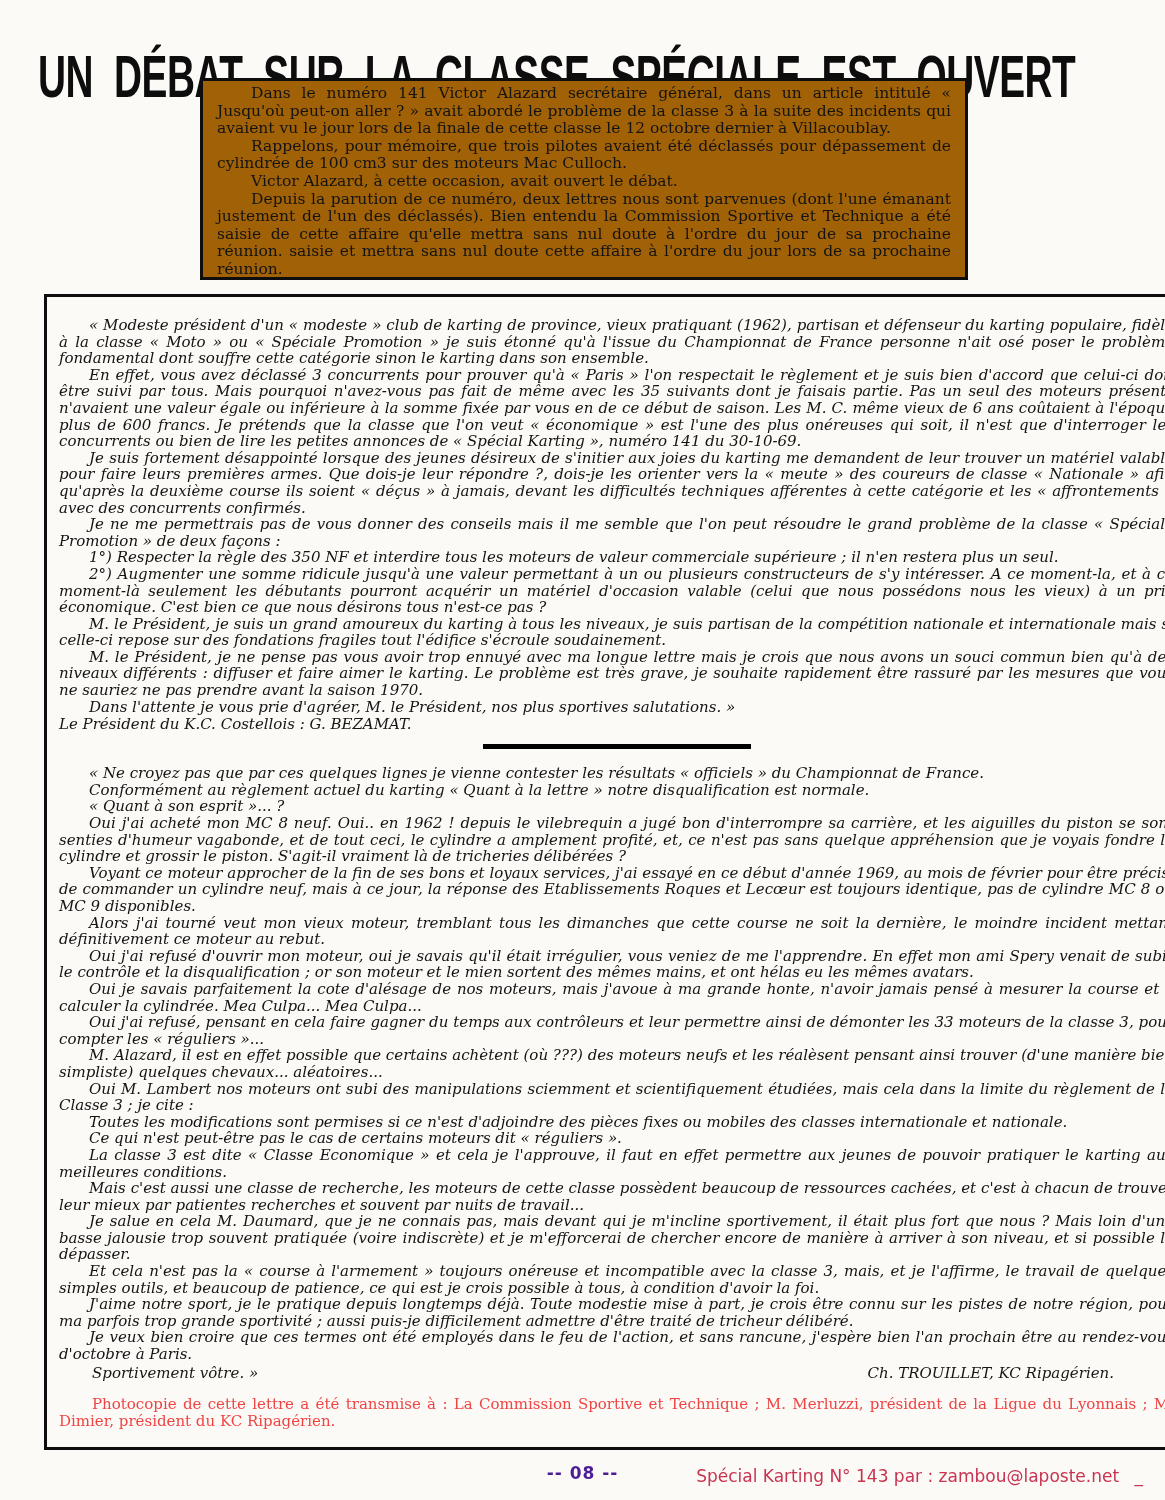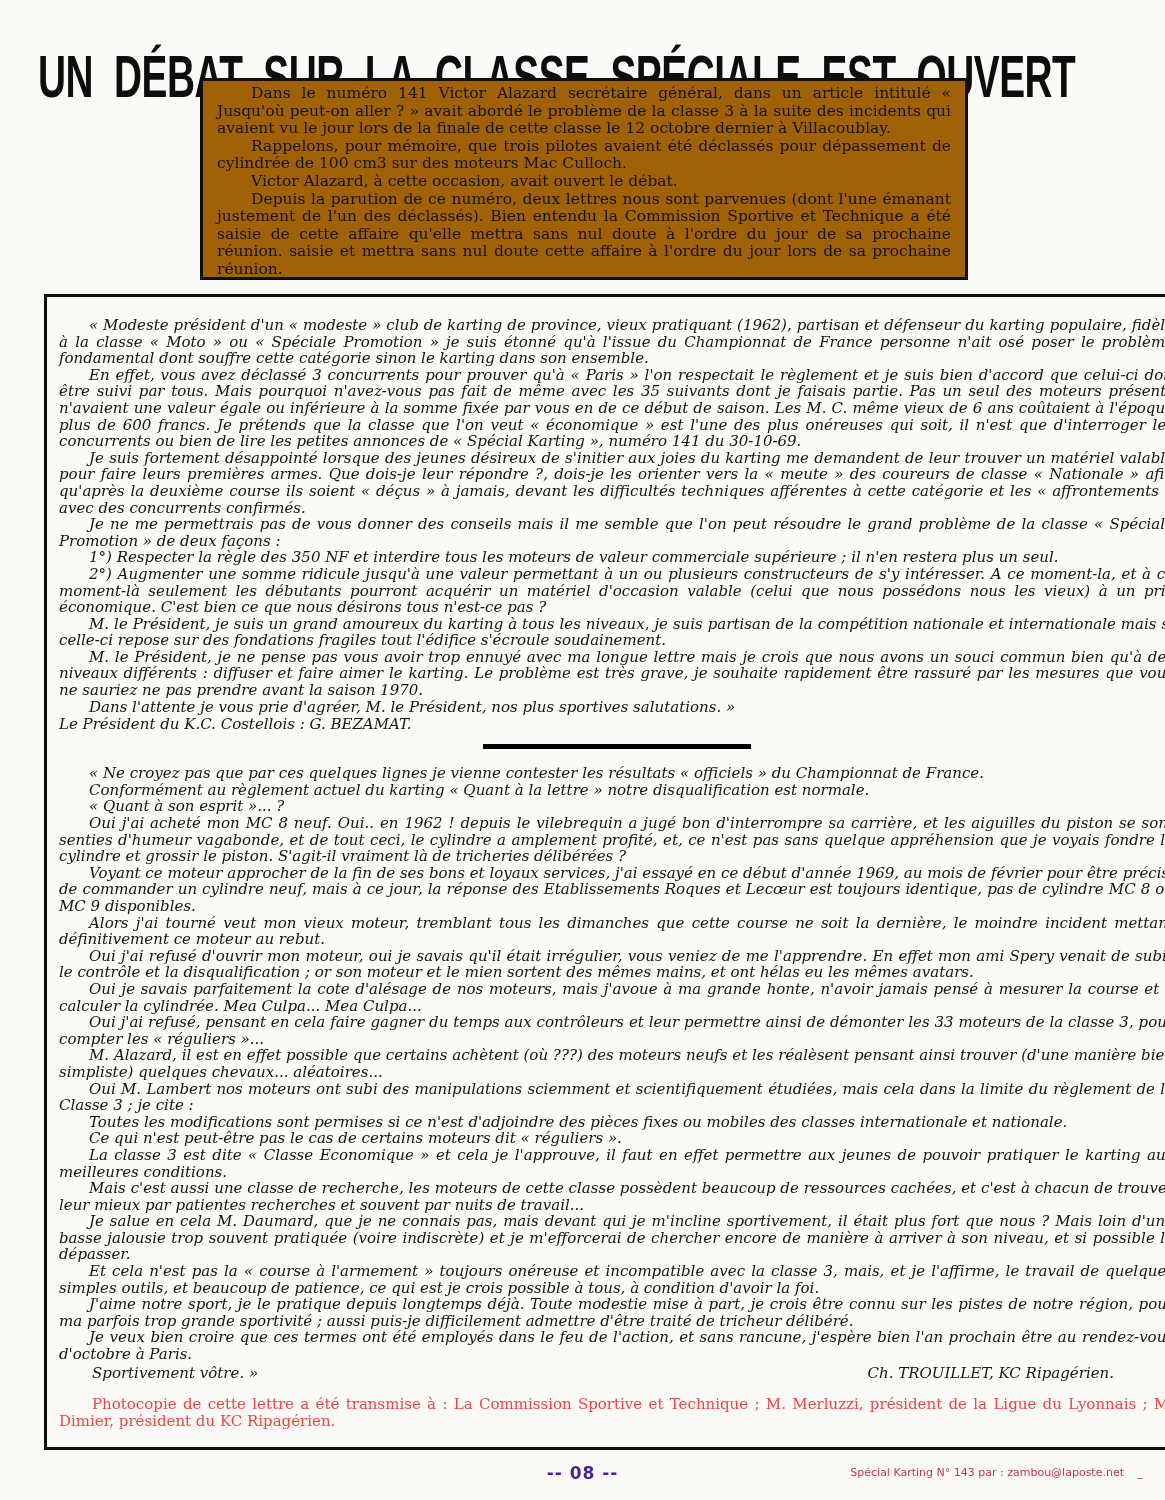--- a/index.html
+++ b/index.html
@@ -55,21 +55,21 @@
     text-align:justify;text-indent:2.2em;color:#ef4444;
   }
   
   .page-number{
     position:absolute;left:0;top:1463px;width:1165px;text-align:center;
     font-family:"DejaVu Sans", sans-serif;font-weight:700;font-size:17px;
     color:#4c1d95;letter-spacing:1px;
   }
   .footer-credit{
     position:absolute;right:22px;top:1466px;
-    font-family:"DejaVu Sans", sans-serif;font-size:11px;
+    font-family:"DejaVu Sans", sans-serif;font-size:17px;
     color:#c83350;
     margin-left:8px;
   }
   .footer-credit a{color:#c83350;text-decoration:none;}
   .trailing-mark{margin-left:10px;}
 </style>
 </head>
 <body>
 
 <div class="title-wrap">

